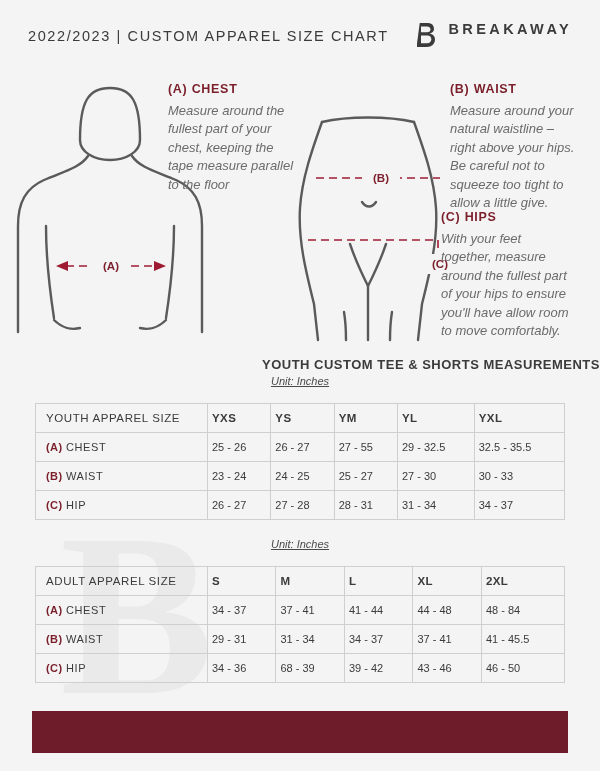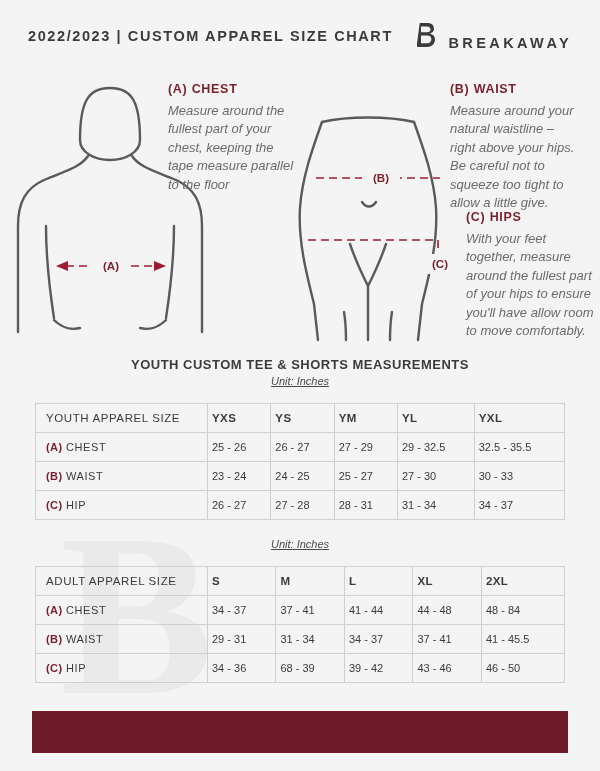--- a/index.html
+++ b/index.html
@@ -40,28 +40,28 @@
     position: relative;
     z-index: 2;
     height: 72px;
     display: flex;
     align-items: center;
     padding: 0 28px;
     justify-content: space-between;
   }
   .header-title {
     font-size: 14.5px;
-    font-weight: bold;
+    font-weight: normal;
     letter-spacing: 1.6px;
     color: #3b3b3b;
     white-space: nowrap;
   }
   .brand {
     display: flex;
-    align-items: flex-end;
+    align-items: flex-start;
     gap: 12px;
   }
   .brand-mark {
     width: 22px;
     height: 30px;
     position: relative;
   }
   .brand-name {
     font-size: 14.5px;
     font-weight: bold;
@@ -97,21 +97,21 @@
     max-width: 132px;
   }
 
   
   .section {
     position: relative;
     z-index: 2;
     margin-top: 10px;
   }
   .sect-title {
-    text-align: center;
+    text-align: right;
     font-size: 13px;
     font-weight: bold;
     letter-spacing: 0.5px;
     color: #3b3b3b;
   }
   .sect-unit {
     text-align: center;
     font-size: 11px;
     font-style: italic;
     color: #4a4a4a;
@@ -256,21 +256,21 @@
     <div class="callout" style="left:168px; top:10px;">
       <div class="callout-title">(A) CHEST</div>
       <div class="callout-body">Measure around the fullest part of your chest, keeping the tape measure parallel to the floor</div>
     </div>
 
     <div class="callout" style="left:450px; top:10px;">
       <div class="callout-title">(B) WAIST</div>
       <div class="callout-body">Measure around your natural waistline – right above your hips. Be careful not to squeeze too tight to allow a little give.</div>
     </div>
 
-    <div class="callout" style="left:466px; top:138px;">
+    <div class="callout" style="left:441px; top:138px;">
       <div class="callout-title">(C) HIPS</div>
       <div class="callout-body">With your feet together, measure around the fullest part of your hips to ensure you'll have allow room to move comfortably.</div>
     </div>
   </div>
 
   <div class="section">
     <div class="sect-title">YOUTH CUSTOM TEE &amp; SHORTS MEASUREMENTS</div>
     <div class="sect-unit">Unit: Inches</div>
     <table>
       <thead>
@@ -281,21 +281,21 @@
           <th class="colhead">YM</th>
           <th class="colhead">YL</th>
           <th class="colhead">YXL</th>
         </tr>
       </thead>
       <tbody>
         <tr>
           <td class="rowhead"><span class="tag">(A)</span> <span class="label-text">CHEST</span></td>
           <td>25 - 26</td>
           <td>26 - 27</td>
-          <td>27 - 29</td>
+          <td>27 - 55</td>
           <td>29 - 32.5</td>
           <td>32.5 - 35.5</td>
         </tr>
         <tr>
           <td class="rowhead"><span class="tag">(B)</span> <span class="label-text">WAIST</span></td>
           <td>23 - 24</td>
           <td>24 - 25</td>
           <td>25 - 27</td>
           <td>27 - 30</td>
           <td>30 - 33</td>

